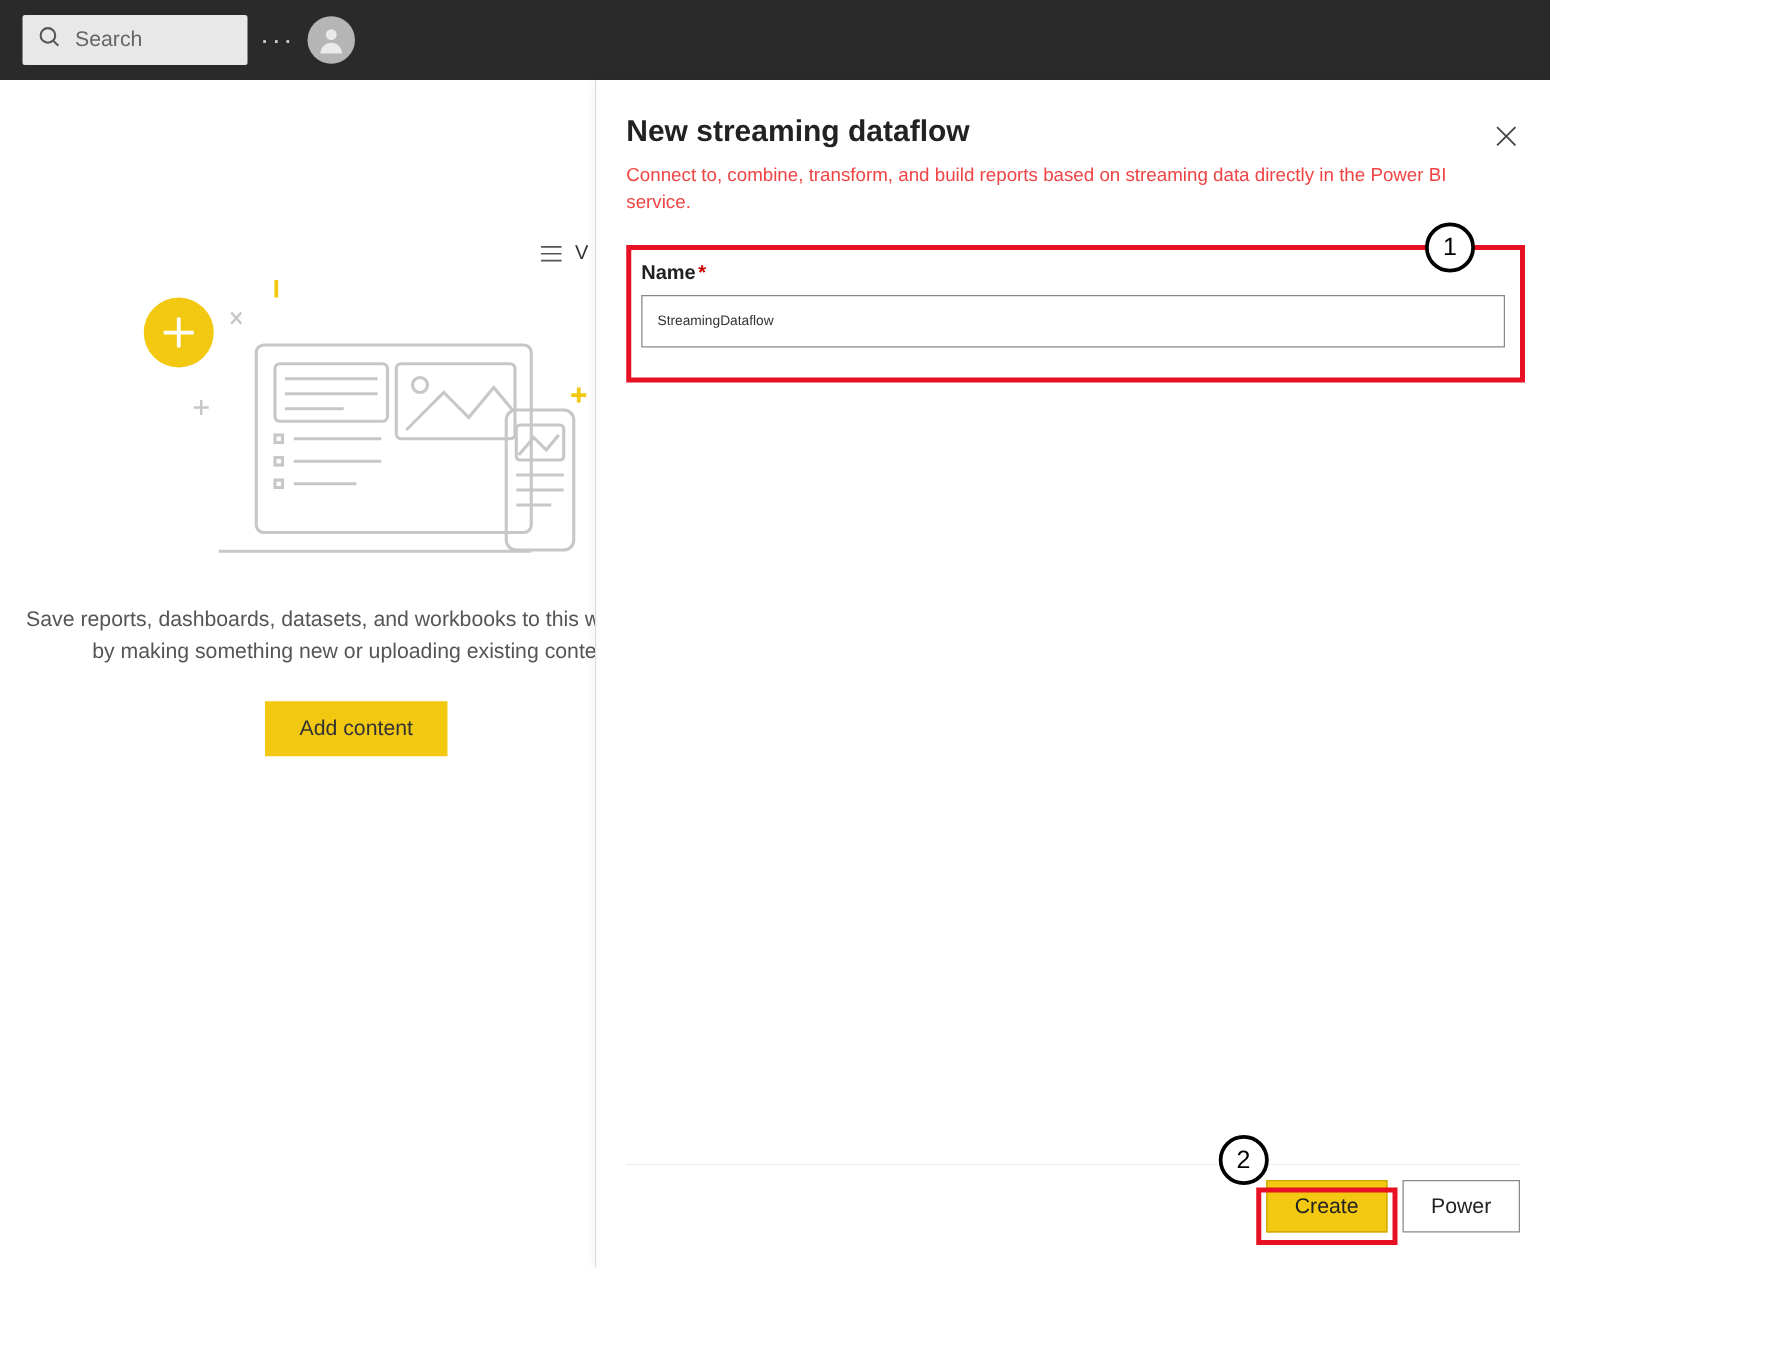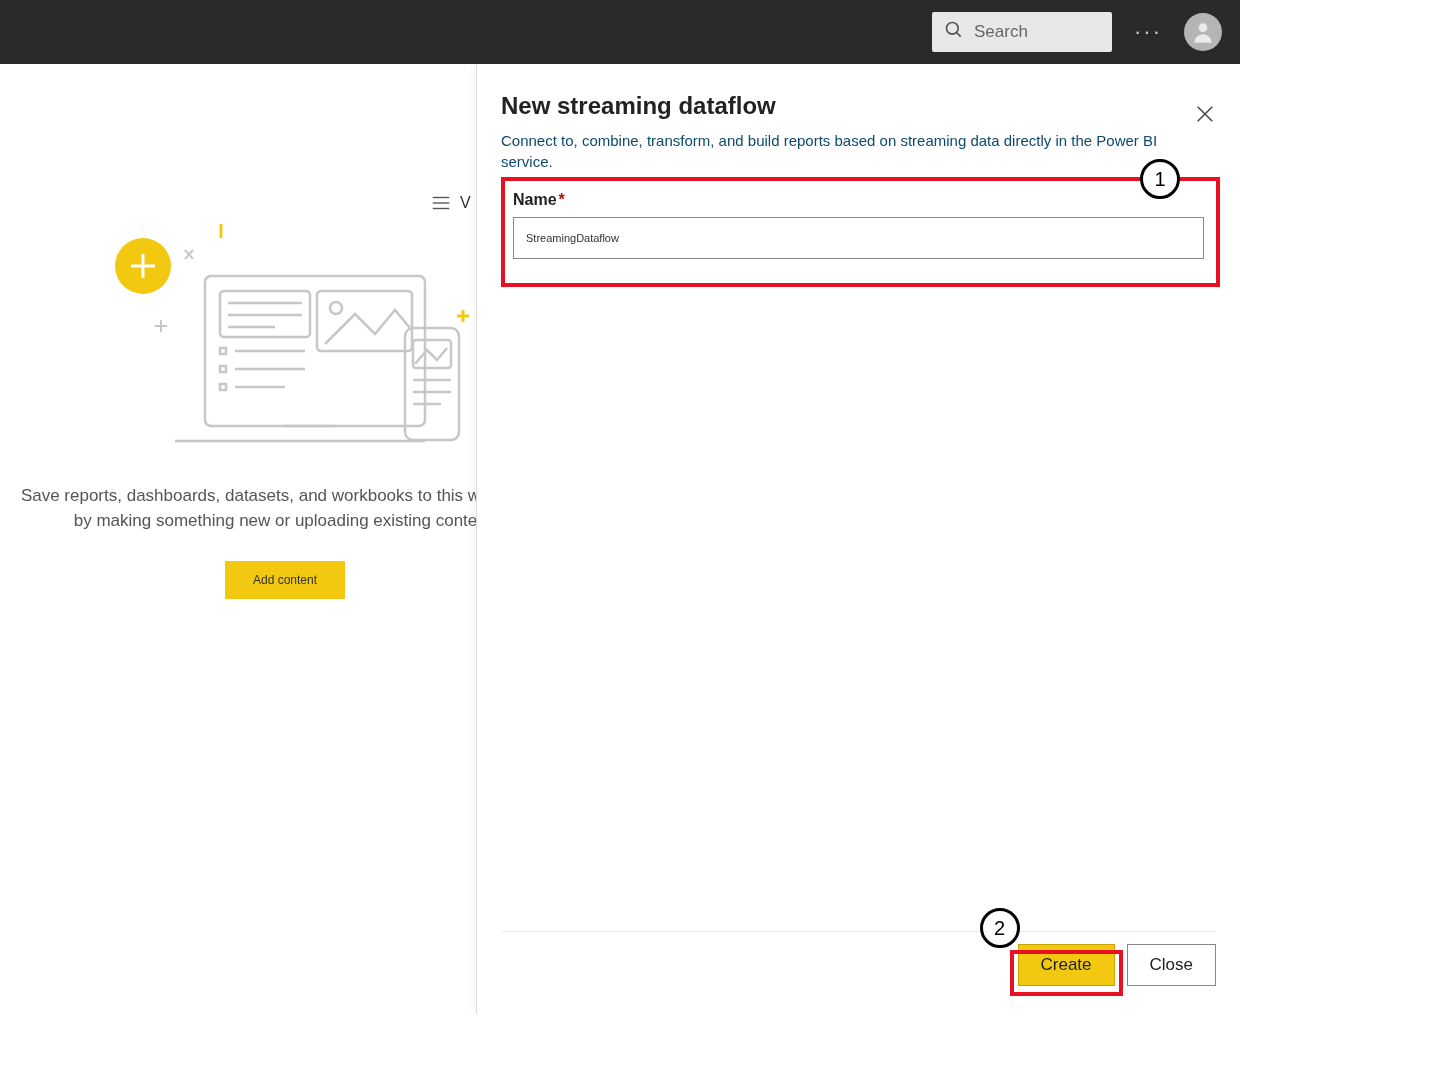--- a/index.html
+++ b/index.html
@@ -2,45 +2,45 @@
 <html><head>
   <meta charset="utf-8">
   <style>
     * { box-sizing: border-box; margin: 0; padding: 0; }
     html, body { height: 100%; font-family: "Segoe UI", -apple-system, Arial, sans-serif; }
     body { width: 1433px; height: 1083px; position: relative; overflow: hidden; transform-origin: top left; }
 
     .crop { width: 1240px; height: 1014px; overflow: hidden; position: relative; background: #fff; }
 
     
-    .topbar { height: 64px; background: #2a2a2a; display: flex; align-items: center; justify-content: flex-end; padding: 0 18px; gap: 22px; }
+    .topbar { height: 64px; background: #2a2a2a; display: flex; align-items: center; padding: 0 18px; gap: 10px; }
     .searchbox { display: flex; align-items: center; background: #e8e8e8; height: 40px; width: 180px; border-radius: 2px; padding: 0 12px; gap: 10px; }
     .searchbox svg { width: 20px; height: 20px; stroke: #555; fill: none; stroke-width: 2; }
     .searchbox .placeholder { color: #666; font-size: 17px; }
     .more-dots { color: #ccc; font-size: 22px; letter-spacing: 2px; cursor: pointer; }
     .avatar { width: 38px; height: 38px; border-radius: 50%; background: #b5b5b5; display: flex; align-items: center; justify-content: center; }
     .avatar svg { width: 26px; height: 26px; fill: #eaeaea; }
 
     
     .page { position: relative; height: calc(100% - 64px); background: #fff; }
     .viewrow { position: absolute; top: 128px; left: 430px; display: flex; align-items: center; gap: 8px; color: #333; font-size: 16px; }
     .viewrow svg { width: 22px; height: 22px; stroke: #555; stroke-width: 1.5; fill: none; }
     .empty-block { position: absolute; top: 152px; left: 10px; width: 550px; text-align: center; }
     .illus { margin: 0 auto 28px; width: 380px; height: 240px; position: relative; }
     .empty-title { font-size: 22px; color: #333; font-weight: 600; margin-bottom: 18px; }
     .empty-text { font-size: 17px; color: #555; line-height: 1.45; margin-bottom: 28px; padding: 0 8px; }
-    .addbtn { display: inline-block; background: #f2c811; color: #333; font-size: 12px; padding: 12px 28px; border: none; cursor: pointer; }
+    .addbtn { display: inline-block; background: #f2c811; color: #333; font-size: 17px; padding: 12px 28px; border: none; cursor: pointer; }
 
     
     .panel { position: absolute; top: 64px; right: 0; bottom: 0; width: 764px; background: #fff; border-left: 1px solid #ddd; box-shadow: -2px 0 8px rgba(0,0,0,0.05); padding: 28px 24px; display: flex; flex-direction: column; }
-    .panel-header { display: flex; align-items: center; justify-content: space-between; }
+    .panel-header { display: flex; align-items: flex-start; justify-content: space-between; }
     .panel-title { font-size: 24px; font-weight: 600; color: #222; margin-bottom: 10px; }
     .panel-close { cursor: pointer; width: 22px; height: 22px; margin-top: 6px; }
     .panel-close svg { width: 22px; height: 22px; stroke: #444; stroke-width: 1.6; fill: none; }
-    .panel-desc { font-size: 15px; color: #0c4a6e; line-height: 1.4; margin-bottom: 5px; max-width: 700px; }
+    .panel-desc { font-size: 15px; color: #ef4444; line-height: 1.4; margin-bottom: 24px; max-width: 700px; }
 
     .field-wrap { position: relative; padding: 14px 12px 22px; }
     .field-label { font-size: 16px; font-weight: 600; color: #222; margin-bottom: 8px; display: inline-block; text-align: center; }
     .req { color: #c00; margin-left: 2px; }
     .field-input { width: 100%; height: 42px; border: 1px solid #888; padding: 0 12px; font-size: 11px; color: #333; outline: none; background: #fff; }
     .callout-red { position: absolute; border: 4px solid #e81123; pointer-events: none; }
     .callout-1 { top: 0; left: 0; right: -4px; bottom: -6px; }
     .circle-num { position: absolute; width: 40px; height: 40px; border-radius: 50%; background: #fff; border: 3px solid #000; display: flex; align-items: center; justify-content: center; font-size: 20px; font-weight: 400; color: #000; z-index: 5; }
     .circle-1 { top: -18px; right: 36px; }
 
@@ -153,17 +153,17 @@
       </label>
       <input class="field-input" type="text" value="StreamingDataflow" style="">
     </div>
 
     <div class="panel-footer">
       <span class="create-wrap">
         <span class="callout-2"></span>
         <span class="circle-num circle-2">2</span>
         <button class="btn btn-primary">Create</button>
       </span>
-      <button class="btn">Close</button>
+      <button class="btn">Power</button>
     </div>
   </div>
 
 </div>
 
 </body></html>

